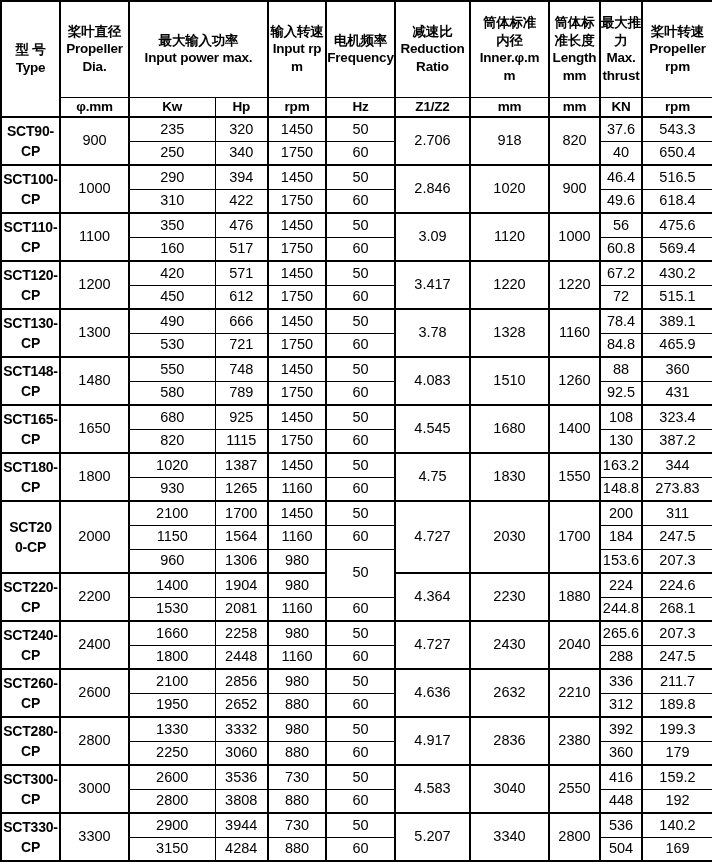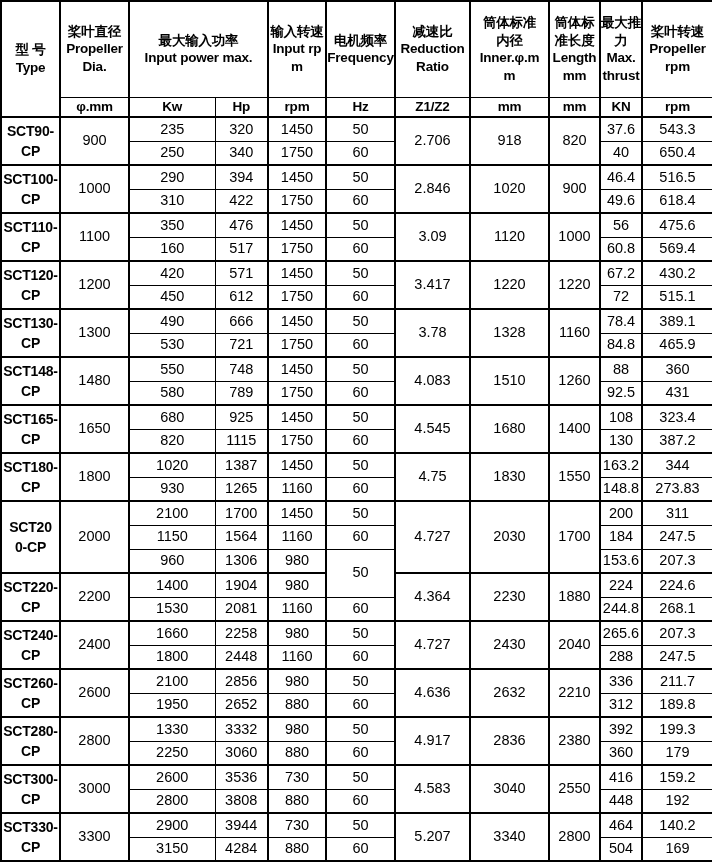--- a/index.html
+++ b/index.html
@@ -401,21 +401,21 @@
           <td class="model bt2" rowspan="2">SCT330-
 CP</td>
           <td class="bl2 bt2" rowspan="2">3300</td>
           <td class="bl2 bt2">2900</td>
           <td class="bt2">3944</td>
           <td class="bl2 bt2">730</td>
           <td class="bl2 bt2">50</td>
           <td class="bl2 bt2" rowspan="2">5.207</td>
           <td class="bl2 bt2" rowspan="2">3340</td>
           <td class="bl2 bt2" rowspan="2">2800</td>
-          <td class="bl2 bt2">464</td>
+          <td class="bl2 bt2">536</td>
           <td class="bl2 bt2">140.2</td>
         </tr>
         <tr class="data">
           <td class="bl2">3150</td>
           <td>4284</td>
           <td class="bl2">880</td>
           <td class="bl2">60</td>
           <td class="bl2">504</td>
           <td class="bl2">169</td>
         </tr>

